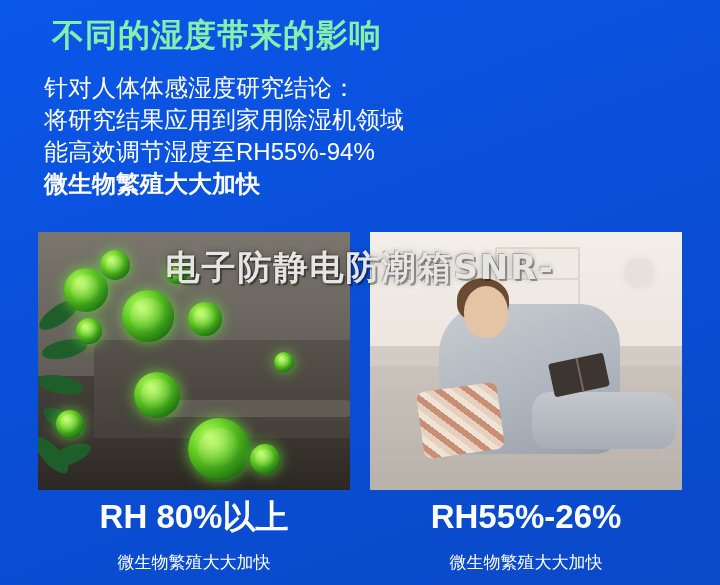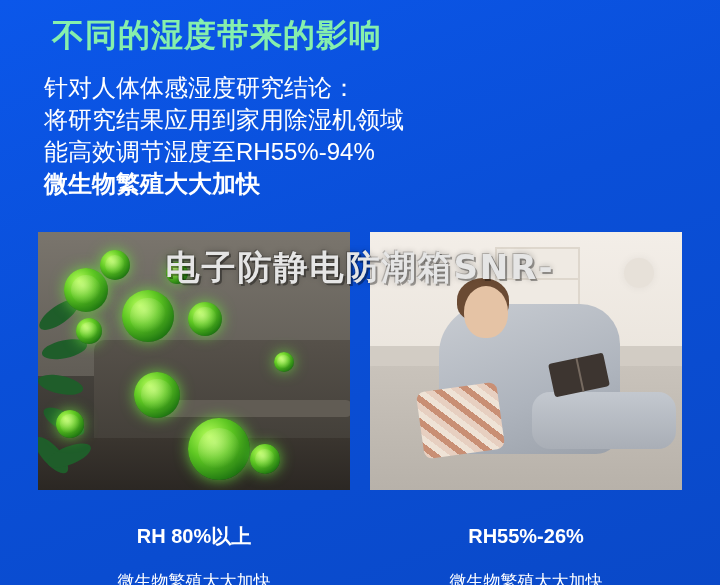--- a/index.html
+++ b/index.html
@@ -292,25 +292,24 @@
   .caption {
     position: absolute;
     top: 502px;
     width: 312px;
     text-align: center;
   }
   .caption.left { left: 38px; }
   .caption.right { left: 370px; }
   .caption-title {
     color: #ffffff;
-    font-size: 20px;
+    font-size: 33px;
     font-weight: bold;
     line-height: 30px;
     white-space: nowrap;
-    margin-top: 19px;
   }
   .caption-sub {
     color: #ffffff;
     font-size: 17px;
     line-height: 26px;
     margin-top: 18px;
     white-space: nowrap;
   }
 </style>
 </head>

